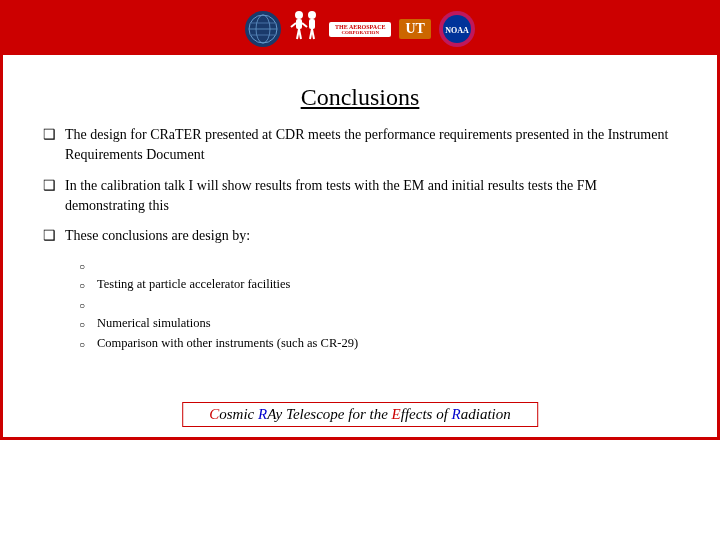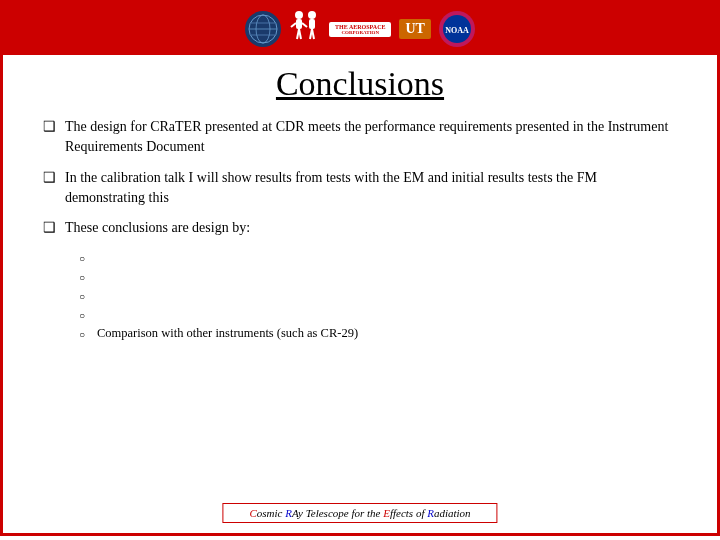--- a/index.html
+++ b/index.html
@@ -7,21 +7,21 @@
     body {
       width: 720px;
       height: 540px;
       background: #fff;
       font-family: 'Times New Roman', Times, serif;
       overflow: hidden;
     }
 
     .slide-container {
       width: 720px;
-      height: 536px;
+      height: 440px;
       background: #fff;
       border: 3px solid #cc0000;
       position: relative;
       display: flex;
       flex-direction: column;
       align-items: center;
     }
 
     .header-bar {
       width: 100%;
@@ -94,23 +94,23 @@
       font-size: 6px;
       font-weight: bold;
     }
 
     .logo-figure {
       color: #fff;
       font-size: 18px;
     }
 
     .title {
-      font-size: 34px;
-      color: #000;
-      margin: 10px 0 14px 0;
+      font-size: 24px;
+      color: #000;
+      margin: 29px 0 14px 0;
       text-decoration: underline;
       font-weight: normal;
     }
 
     .content-area {
       width: 100%;
       padding: 0 40px;
       flex: 1;
       display: flex;
       flex-direction: column;
@@ -156,21 +156,21 @@
       margin-top: 3px;
     }
 
     .footer {
       position: absolute;
       bottom: 10px;
       left: 50%;
       transform: translateX(-50%);
       border: 1.5px solid #cc0000;
       padding: 3px 26px;
-      font-size: 11px;
+      font-size: 15px;
       color: #000;
       white-space: nowrap;
       font-style: italic;
     }
 
     .footer-cosmic { color: #cc0000; }
     .footer-ray { color: #0000cc; }
     .footer-effects { color: #cc0000; }
     .footer-radiation { color: #0000cc; }
   </style>
@@ -241,26 +241,28 @@
       <span class="main-bullet-icon">❑</span>
       <span class="main-bullet-text">These conclusions are design by:</span>
     </div>
 
     <div class="sub-bullets">
       <div class="sub-bullet">
         <span class="sub-bullet-icon">○</span>
       </div>
       <div class="sub-bullet">
         <span class="sub-bullet-icon">○</span>
-      </div>
-      <div class="sub-bullet">
-        <span class="sub-bullet-icon">○</span>
-      </div>
-      <div class="sub-bullet">
-        <span class="sub-bullet-icon">○</span>
+        <span>Testing at particle accelerator facilities</span>
+      </div>
+      <div class="sub-bullet">
+        <span class="sub-bullet-icon">○</span>
+      </div>
+      <div class="sub-bullet">
+        <span class="sub-bullet-icon">○</span>
+        <span>Numerical simulations</span>
       </div>
       <div class="sub-bullet">
         <span class="sub-bullet-icon">○</span>
         <span>Comparison with other instruments (such as CR-29)</span>
       </div>
     </div>
 
   </div>
 
   <div class="footer">

